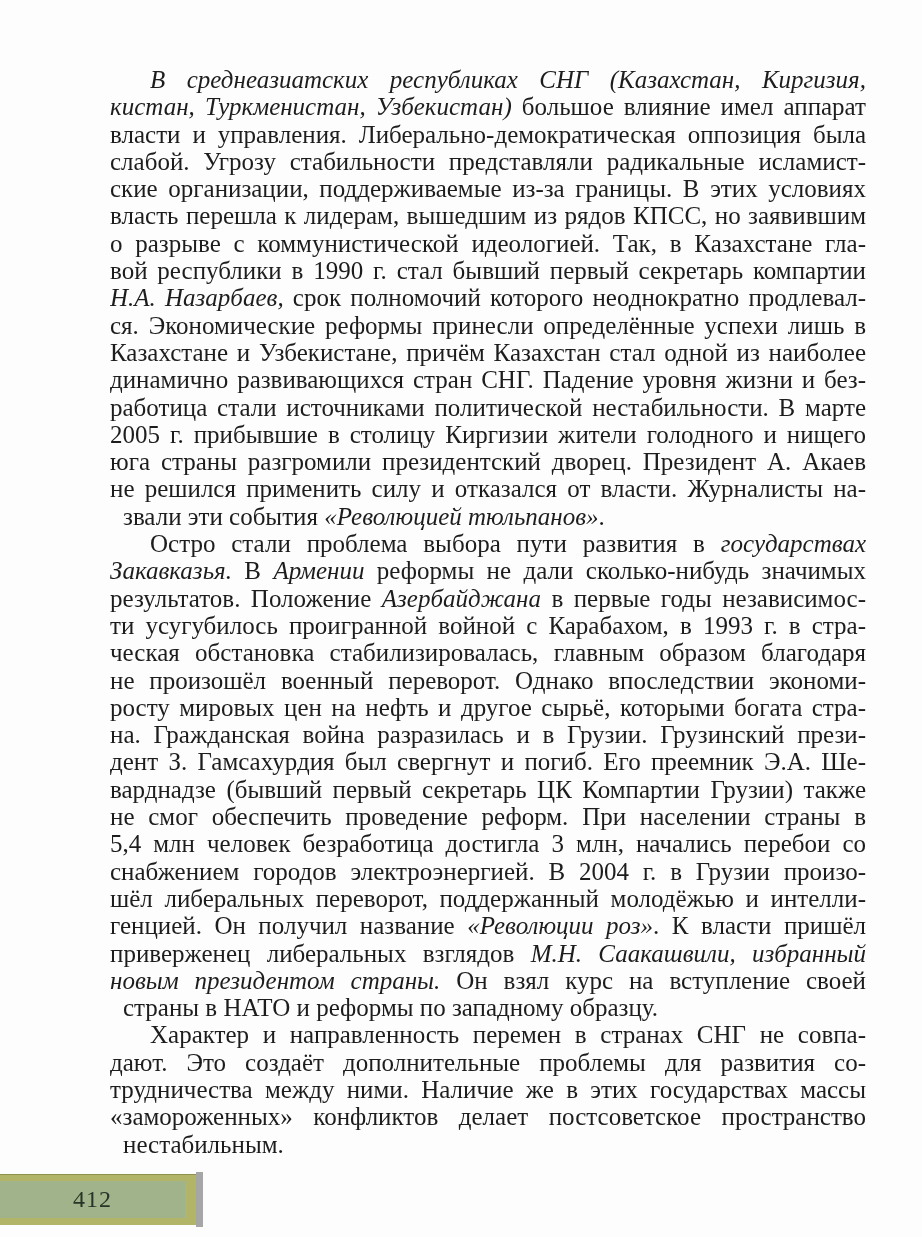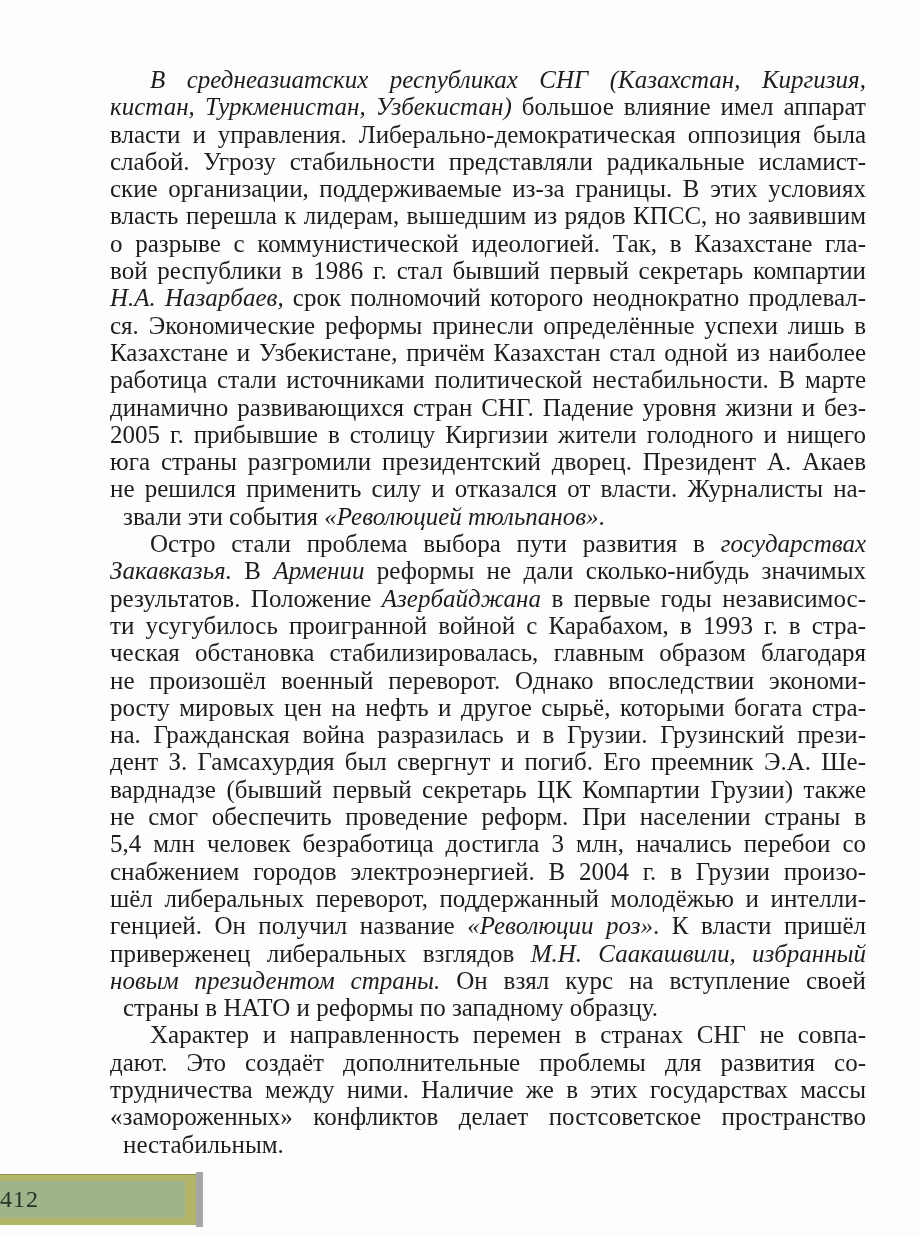--- a/index.html
+++ b/index.html
@@ -51,20 +51,21 @@
   }
   .page-tab-inner{
     position:absolute;
     left:0;
     top:6px;
     width:185px;
     height:37px;
     background:var(--tab-green);
     display:flex;
     align-items:center;
+    justify-content:center;
   }
   .page-num{
     font-size:24px;
     color:var(--pagenum);
     letter-spacing:1px;
   }
   .page-tab-shadow{
     position:absolute;
     left:196px;
     top:1172px;
@@ -79,26 +80,26 @@
 <div class="page">
   <div class="text-block">
       <div class="para">
         <div class="line first"><span class="it">В среднеазиатских республиках СНГ (Казахстан, Киргизия, Таджи-</span></div>
         <div class="line"><span class="it">кистан, Туркменистан, Узбекистан)</span><span> большое влияние имел аппарат</span></div>
         <div class="line"><span>власти и управления. Либерально-демократическая оппозиция была</span></div>
         <div class="line"><span>слабой. Угрозу стабильности представляли радикальные исламист-</span></div>
         <div class="line"><span>ские организации, поддерживаемые из-за границы. В этих условиях</span></div>
         <div class="line"><span>власть перешла к лидерам, вышедшим из рядов КПСС, но заявившим</span></div>
         <div class="line"><span>о разрыве с коммунистической идеологией. Так, в Казахстане гла-</span></div>
-        <div class="line"><span>вой республики в 1986 г. стал бывший первый секретарь компартии</span></div>
+        <div class="line"><span>вой республики в 1990 г. стал бывший первый секретарь компартии</span></div>
         <div class="line"><span class="it">Н.А. Назарбаев,</span><span> срок полномочий которого неоднократно продлевал-</span></div>
         <div class="line"><span>ся. Экономические реформы принесли определённые успехи лишь в</span></div>
         <div class="line"><span>Казахстане и Узбекистане, причём Казахстан стал одной из наиболее</span></div>
+        <div class="line"><span>динамично развивающихся стран СНГ. Падение уровня жизни и без-</span></div>
         <div class="line"><span>работица стали источниками политической нестабильности. В марте</span></div>
-        <div class="line"><span>динамично развивающихся стран СНГ. Падение уровня жизни и без-</span></div>
         <div class="line"><span>2005 г. прибывшие в столицу Киргизии жители голодного и нищего</span></div>
         <div class="line"><span>юга страны разгромили президентский дворец. Президент А. Акаев</span></div>
         <div class="line"><span>не решился применить силу и отказался от власти. Журналисты на-</span></div>
         <div class="line last"><span>звали эти события </span><span class="it">«Революцией тюльпанов»</span><span>.</span></div>
       </div>
       <div class="para">
         <div class="line first"><span>Остро стали проблема выбора пути развития в </span><span class="it">государствах</span></div>
         <div class="line"><span class="it">Закавказья.</span><span> В </span><span class="it">Армении</span><span> реформы не дали сколько-нибудь значимых</span></div>
         <div class="line"><span>результатов. Положение </span><span class="it">Азербайджана</span><span> в первые годы независимос-</span></div>
         <div class="line"><span>ти усугубилось проигранной войной с Карабахом, в 1993 г. в стра-</span></div>

